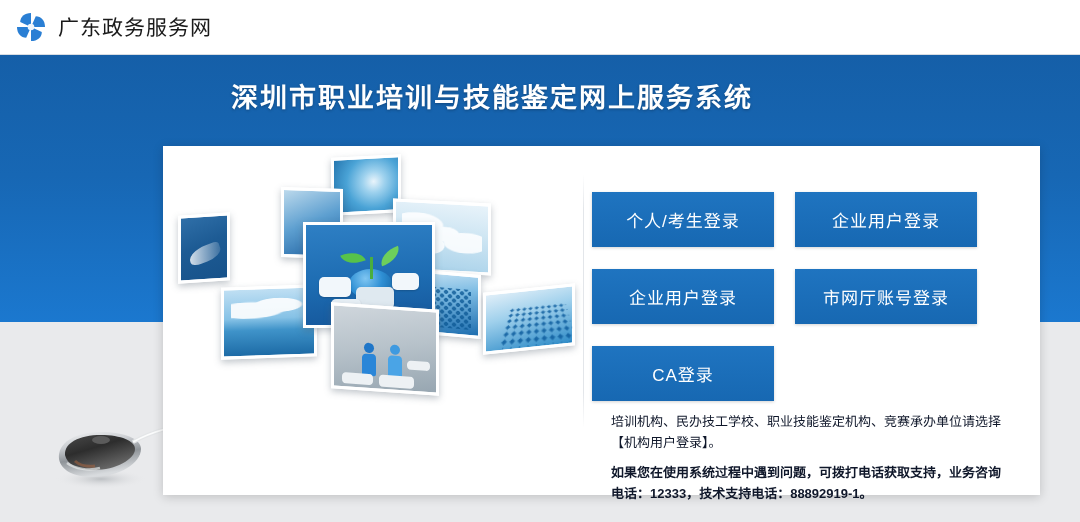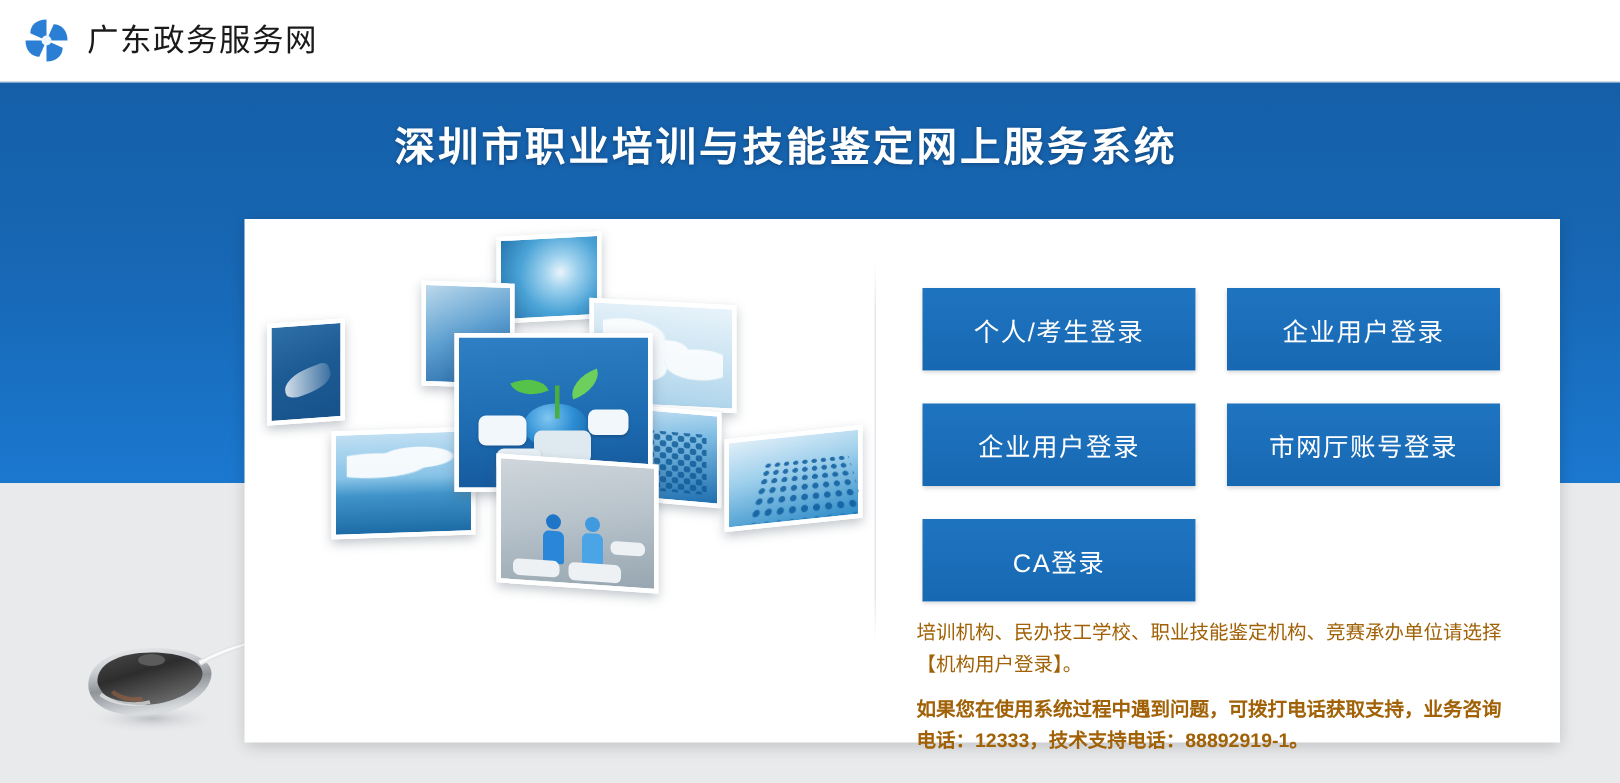--- a/index.html
+++ b/index.html
@@ -77,21 +77,20 @@
     position: absolute;
     left: 0; top: 76px;
     width: 984px;
     text-align: center;
     color: #ffffff;
     font-size: 27px;
     font-weight: bold;
     letter-spacing: 2px;
     text-shadow: 0 1px 3px rgba(0,0,0,0.28);
     white-space: nowrap;
-    margin-left: 32px;
   }
 
   
   .content-card {
     position: absolute;
     left: 163px;
     top: 146px;
     width: 877px;
     height: 349px;
     background: #ffffff;
@@ -244,21 +243,21 @@
     position: absolute;
     left: 45px;
     top: 415px;
     width: 120px;
     height: 78px;
   }
 
   
   .login-area {
     position: absolute;
-    left: 452px;
+    left: 429px;
     top: 46px;
     width: 400px;
   }
   .btn-grid {
     display: grid;
     grid-template-columns: 182px 182px;
     grid-gap: 22px 21px;
   }
   .login-btn {
     height: 55px;
@@ -276,21 +275,21 @@
     font-family: "Liberation Sans", "DejaVu Sans", sans-serif;
     white-space: nowrap;
   }
 
   
   .notice-right {
     position: absolute;
     left: 448px;
     top: 265px;
     width: 395px;
-    color: #a16207;
+    color: #0f172a;
     font-size: 13px;
     line-height: 21px;
   }
   .notice-right p { margin: 0 0 9px 0; }
   .notice-right p:last-child { margin-bottom: 0; font-weight: bold; }
 
   .notice-left {
     position: absolute;
     left: 26px;
     top: 278px;

